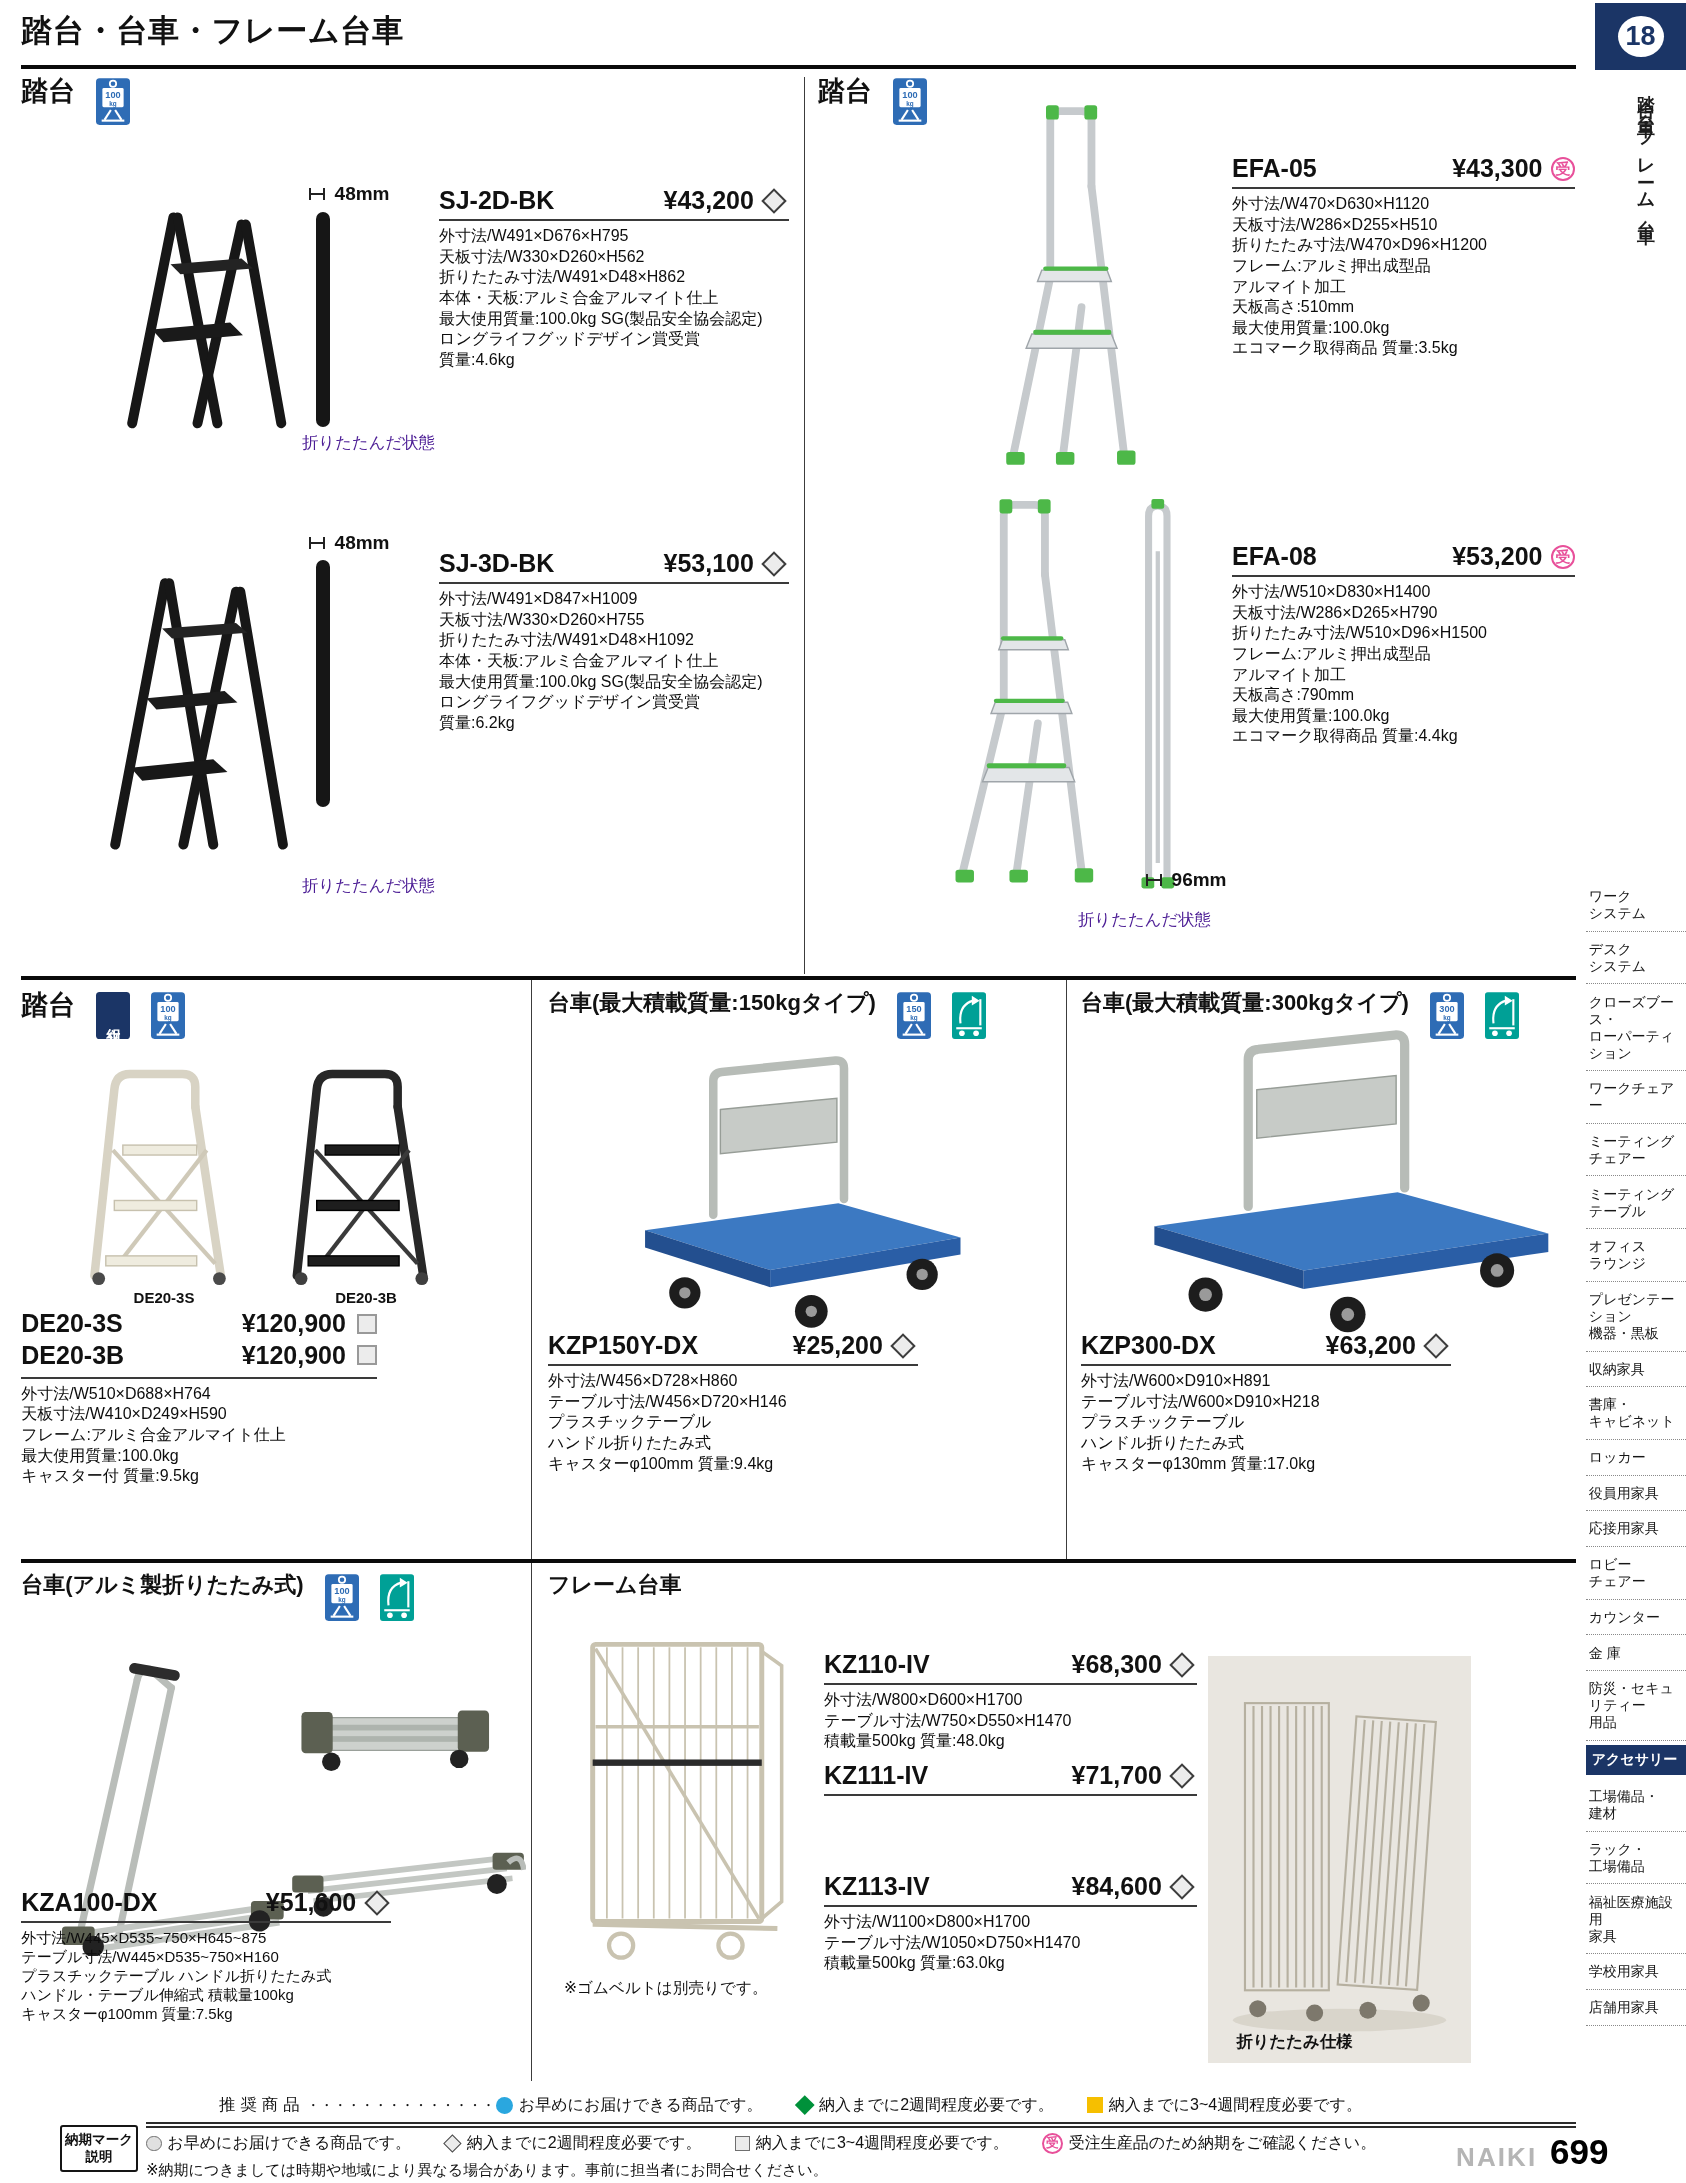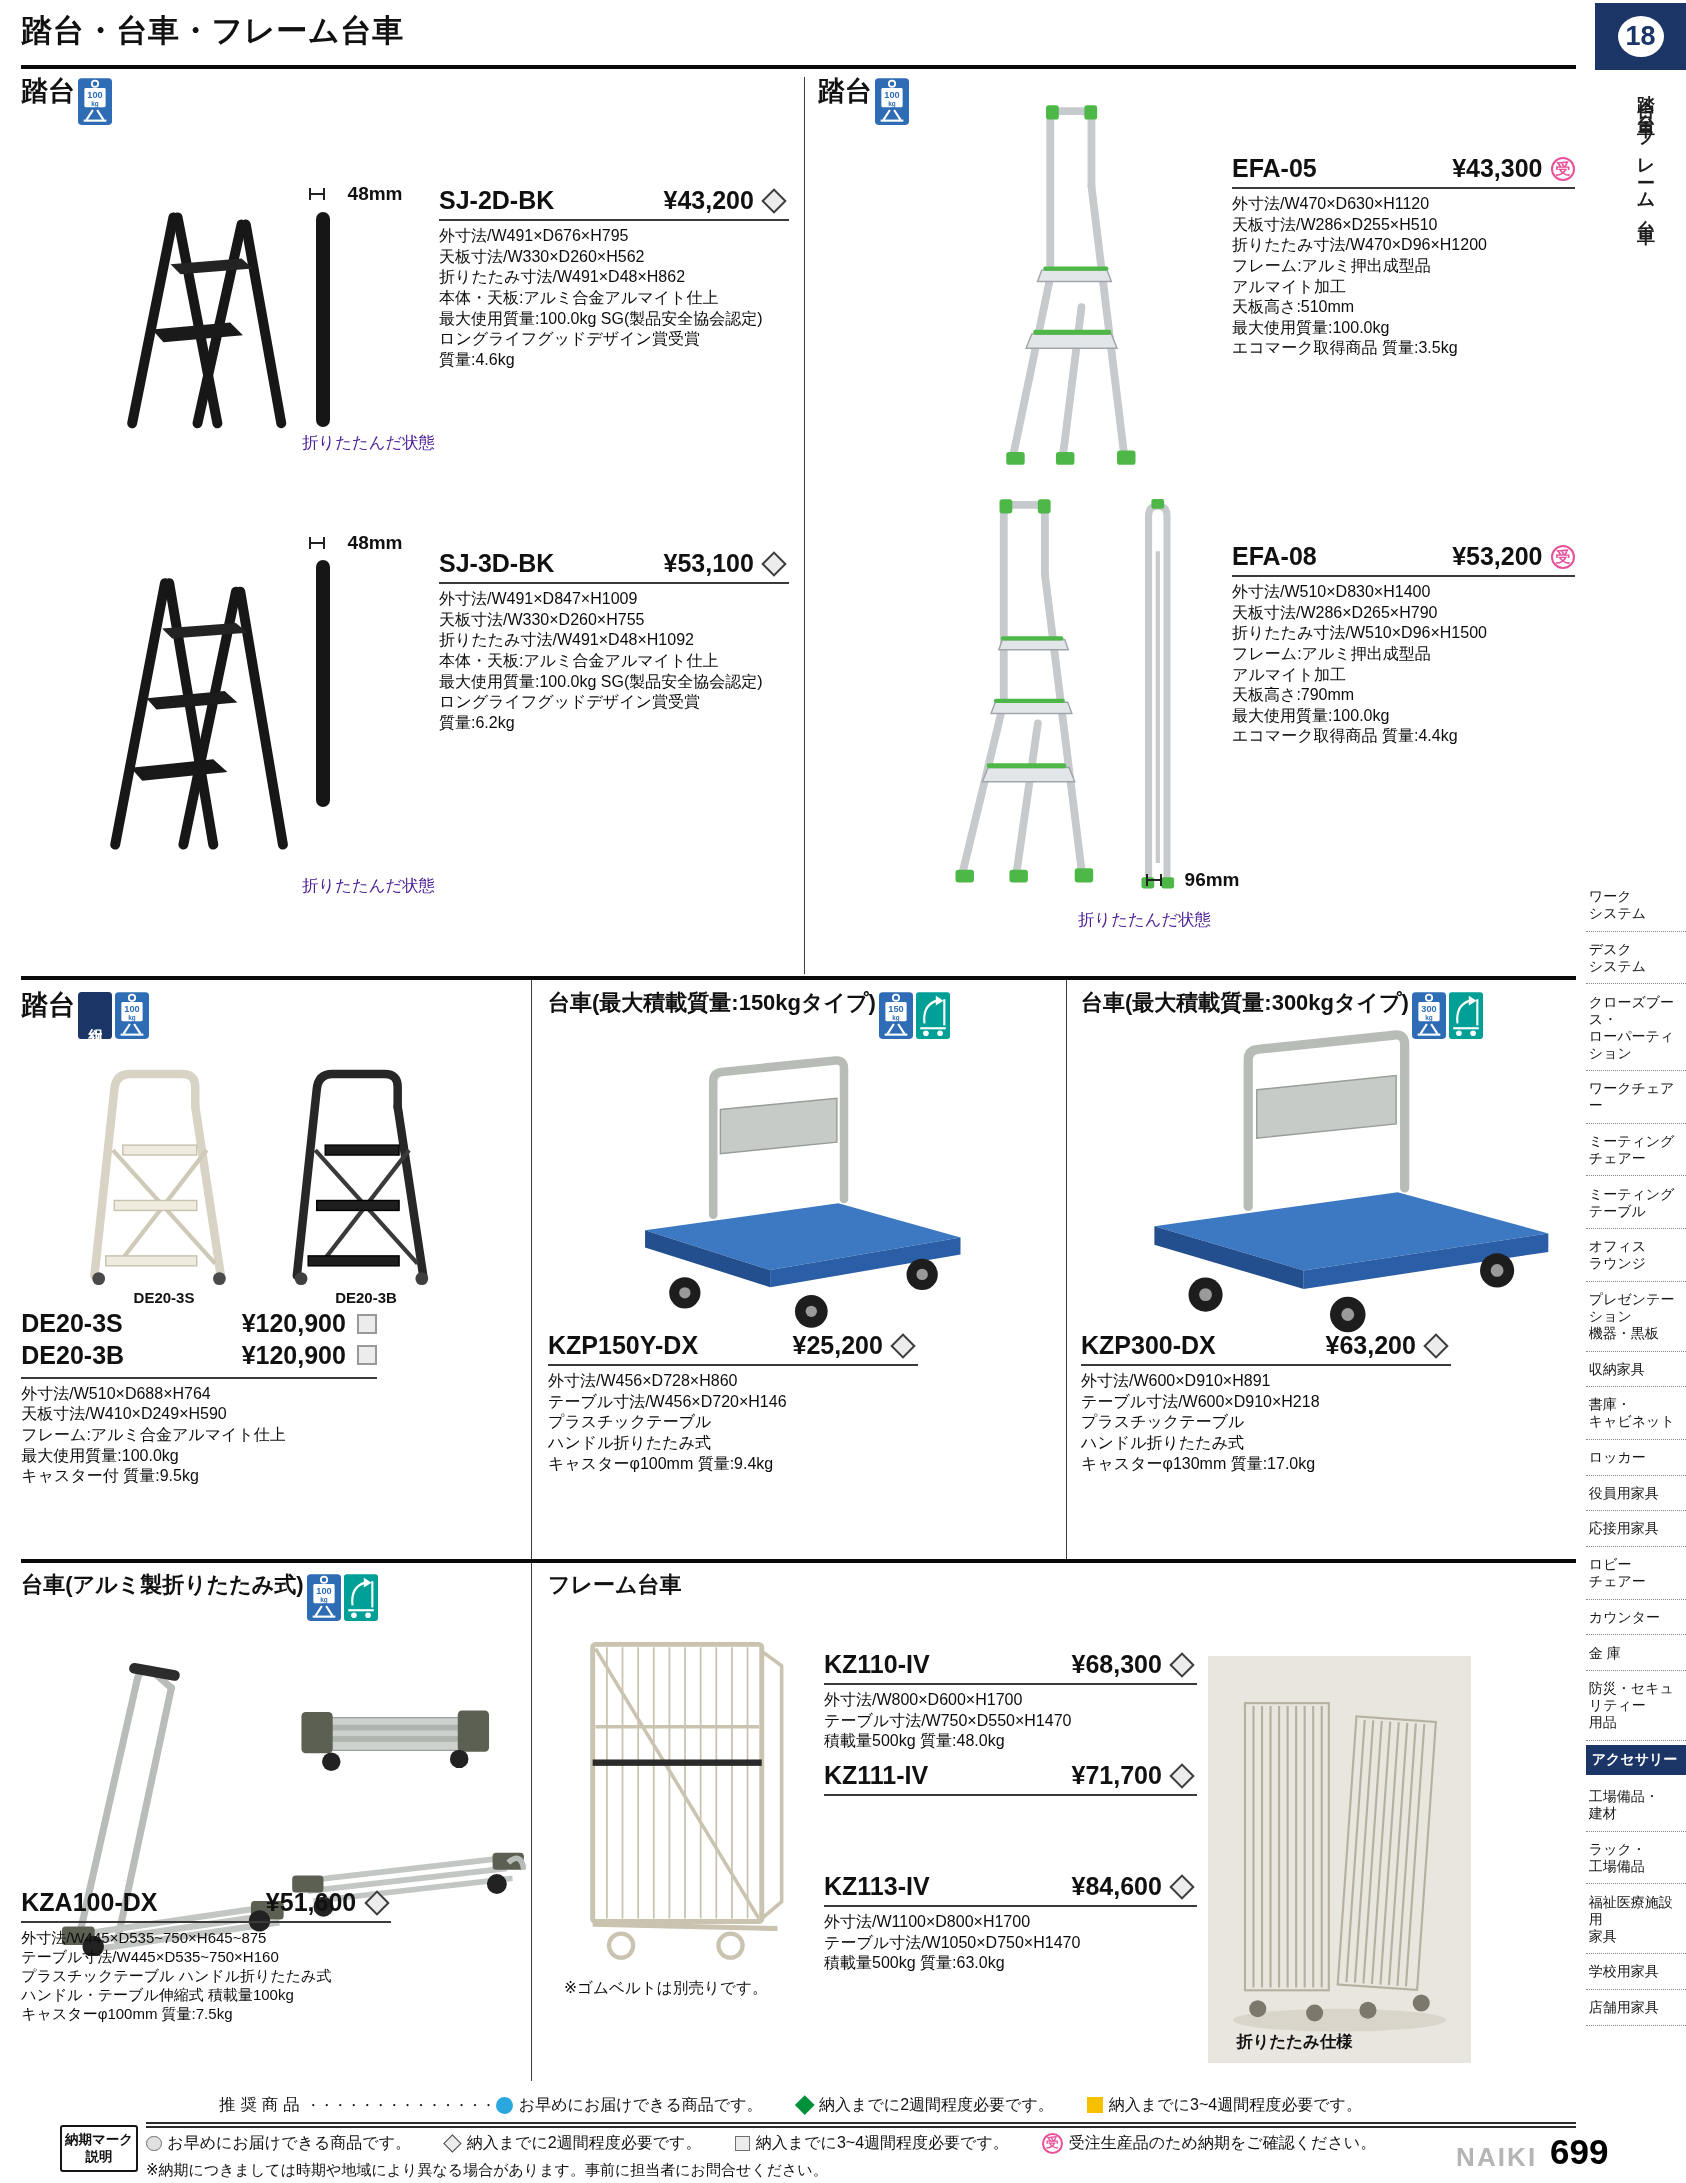--- a/index.html
+++ b/index.html
@@ -9,42 +9,42 @@
   .abs{position:absolute}
   
   #page-title{font-size:31px;font-weight:800;letter-spacing:0.7px}
   .rule{background:#0a0a0a}
   .vrule{background:#3c3c3c}
   .corner-tab{background:#1b3566;display:flex;align-items:center;justify-content:center}
   .tab-circle{width:46px;height:41px;background:#fff;border-radius:50%;display:flex;align-items:center;justify-content:center;
               font-size:27px;font-weight:800;color:#1b3566}
   .side-tab{writing-mode:vertical-rl;text-orientation:mixed;font-size:18px;font-weight:700;letter-spacing:6.4px;color:#1c1c1c}
   
-  .shead{display:flex;gap:3px;align-items:flex-start}
+  .shead{display:flex;gap:21px;align-items:flex-start}
   .shead h2{font-size:27px;font-weight:800;line-height:1.1;white-space:nowrap}
   .shead.small h2{font-size:22px}
   .icon-kg,.icon-cart{flex:0 0 auto;margin-top:1.4px}
   .icon-asm{width:34px;height:47px;background:#1b3566;border-radius:3.6px;color:#fff;display:flex;align-items:center;justify-content:center;
             writing-mode:vertical-rl;text-orientation:upright;font-size:15px;font-weight:700;margin-top:1.4px}
   
   .pinfo .phead{display:flex;justify-content:space-between;align-items:flex-end;border-bottom:2.1px solid #3a3a3a;padding-bottom:4.3px}
   .pinfo .phead.multi{display:block}
   .pinfo .prow{display:flex;justify-content:space-between;align-items:center;margin-bottom:2.8px}
   .pcode{font-size:25px;font-weight:800}
   .pprice{font-size:25px;font-weight:800}
   .pright{display:flex;align-items:center}
   .pmark{display:inline-block;font-style:normal;flex:0 0 auto}
   .pmark.diamond{width:18px;height:18px;background:#ececec;border:2.1px solid #3c3c3c;transform:rotate(45deg);margin:0 5.7px 0 11.4px}
   .pmark.square{width:20px;height:20px;background:#ececec;border:2.1px solid #999;margin-left:11.4px}
   .pmark.jyu{width:24px;height:24px;border:2.1px solid #e8509a;border-radius:50%;color:#e8509a;font-size:15px;font-weight:700;
              line-height:20px;text-align:center;margin-left:8.5px}
   .specs{list-style:none;margin-top:5px;font-size:16px;line-height:20.6px;color:#0d0d0d}
   .img-caption{font-size:15px;font-weight:700;text-align:center}
   .fold-caption{font-size:16.4px;text-align:center;color:#4c1d95}
-  .measure{display:flex;align-items:center;gap:23px}
+  .measure{display:flex;align-items:center;gap:10px}
   .brk{width:15.6px;height:12.8px;border-left:2.1px solid #222;border-right:2.1px solid #222;position:relative;display:inline-block}
   .brk::after{content:"";position:absolute;left:0;right:0;top:5px;border-top:2.1px solid #222}
   .mlabel{font-size:19px;font-weight:600}
   .pole{background:#161616;border-radius:7.1px}
   .note-text{font-size:15.6px}
   
   .sidebar{width:100px;display:flex;flex-direction:column}
   .side-item{padding:9.2px 2.8px 8.5px;border-bottom:1.4px dotted #8a8a8a;cursor:pointer}
   .side-label{font-size:14px;line-height:17px;color:#161616;white-space:pre-line}
   .side-item.highlight{background:#1b3566;border-bottom:none;padding:6.4px 5.7px;margin:4.3px 0}

